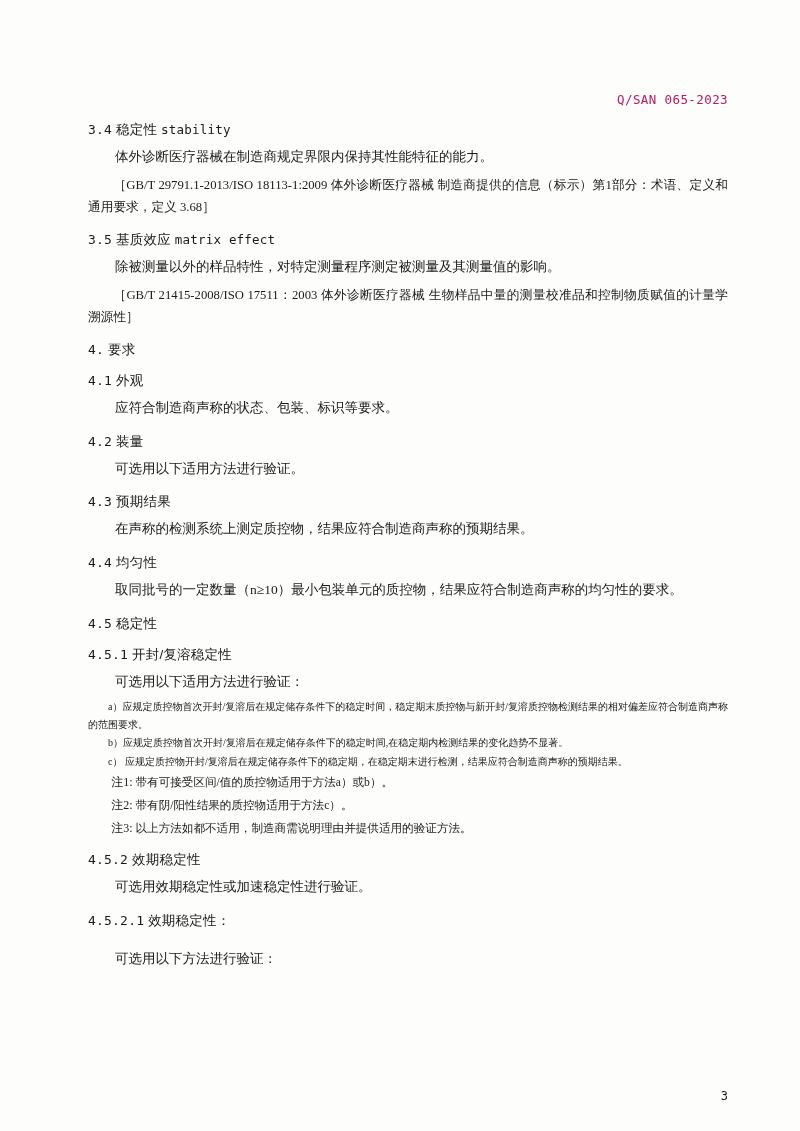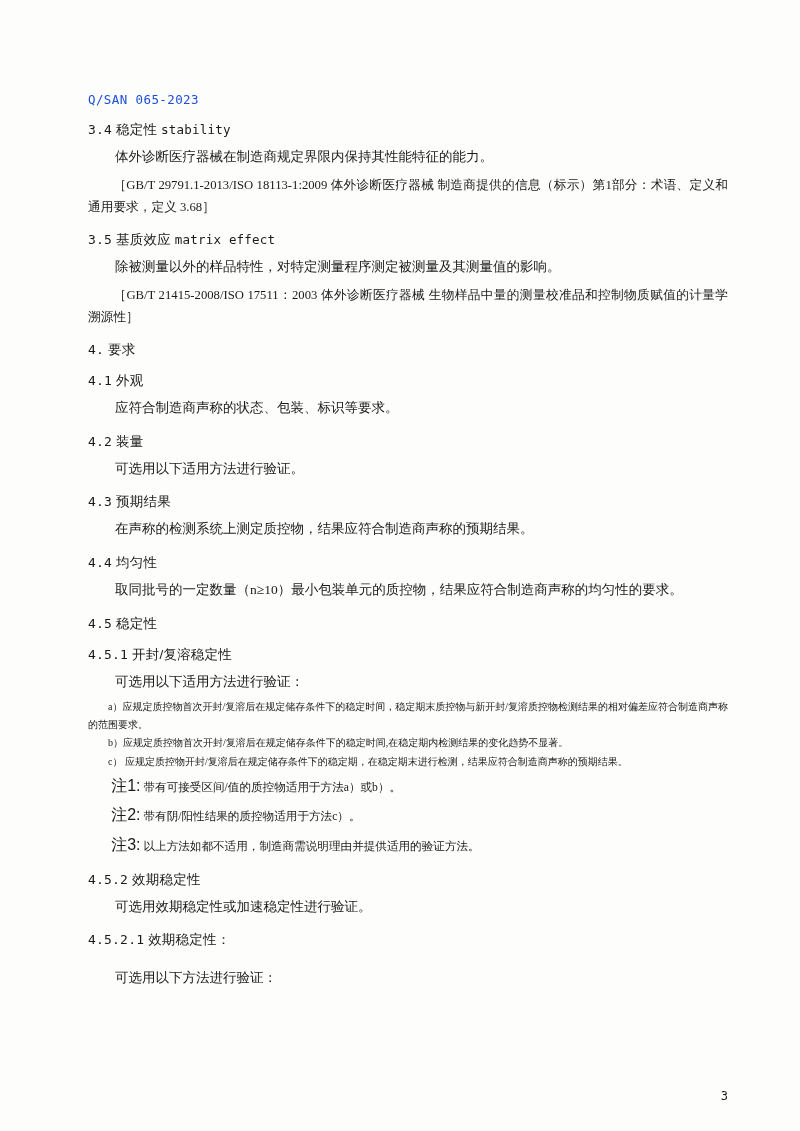--- a/index.html
+++ b/index.html
@@ -18,24 +18,25 @@
     color: #1a1a1a;
     overflow: hidden;
   }
   .content {
     position: absolute;
     left: 88px;
     top: 92px;
     width: 640px;
   }
   .header-right {
+    text-align: right;
     font-family: "DejaVu Sans Mono", monospace;
     font-size: 12.5px;
     letter-spacing: 0.4px;
-    color: #1d4ed8;
+    color: #be185d;
     margin-bottom: 14px;
   }
   .heading {
     font-family: "Liberation Sans", "DejaVu Sans", sans-serif;
     font-size: 13.5px;
     font-weight: normal;
     margin: 13px 0 6px 0;
     letter-spacing: 0.2px;
   }
   .heading .num {
@@ -61,22 +62,22 @@
     text-align: justify;
   }
   .note {
     font-size: 11.6px;
     line-height: 1.7;
     margin: 2px 0;
     text-indent: 2em;
     text-align: justify;
   }
   .note .lbl {
-    font-family: Liberation Sans, sans-serif;
-    font-size: 16px;
+    font-family: Liberation Serif, serif;
+    font-size: 12px;
   }
   .list-item {
     font-size: 10px;
     line-height: 1.75;
     margin: 1px 0;
     text-indent: 2em;
     text-align: justify;
   }
   .gap-sm { height: 6px; }
   .page-number {

